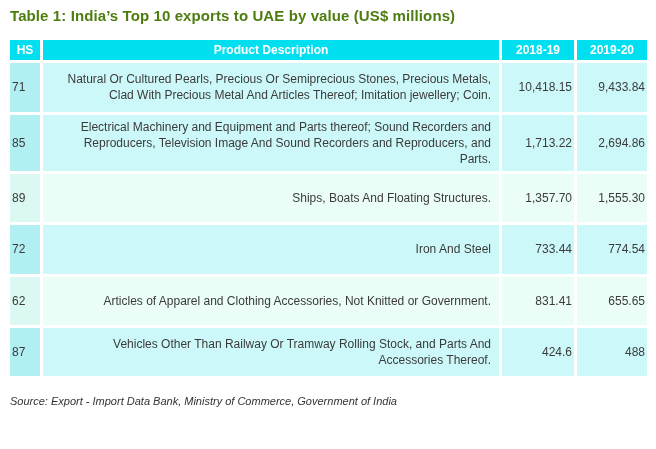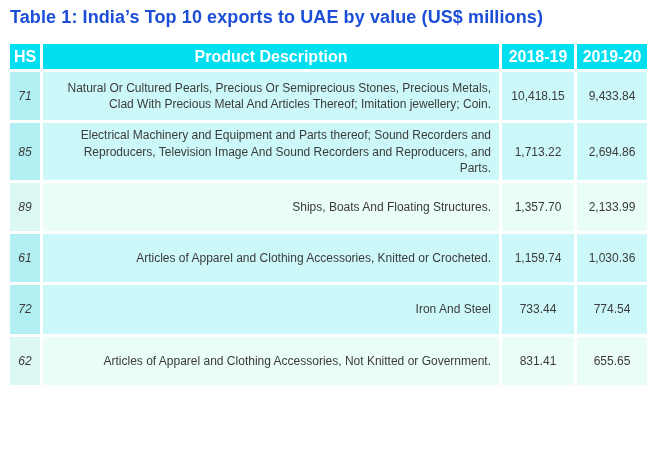--- a/index.html
+++ b/index.html
@@ -13,41 +13,41 @@
   }
   *{box-sizing:border-box;}
   html,body{margin:0;padding:0;}
   body{
     width:656px;height:449px;background:#ffffff;
     font-family:"Liberation Sans",sans-serif;color:var(--body-text);
     overflow:hidden;
   }
   .page{padding:7px 6px 0 10px;}
   .title{
-    font-size:18px;font-weight:bold;color:#1d4ed8;
+    font-size:15px;font-weight:bold;color:#4d7c0f;
     margin:0 0 13px 0;letter-spacing:0.1px;
   }
   table.data-table{
     border-collapse:separate;border-spacing:3px;
     width:643px;table-layout:fixed;margin-left:-3px;
   }
   col.c-hs{width:30px;}
   col.c-y1{width:72px;}
   col.c-y2{width:70px;}
   th{
     background:var(--header-bg);color:var(--header-text);
-    font-size:16px;font-weight:bold;text-align:center;
+    font-size:12px;font-weight:bold;text-align:center;
     padding:3px 2px;line-height:1.2;
   }
   td{
     font-size:12px;line-height:1.35;padding:4px 8px;
     vertical-align:middle;color:var(--body-text);
   }
-  td.hs-cell{text-align:center;padding:16px 2px;font-style:italic;}
-  td.value-cell{text-align:center;padding:4px 2px;}
+  td.hs-cell{padding:16px 2px;}
+  td.value-cell{text-align:right;padding:4px 2px;}
   td.desc-cell{text-align:right;}
   tr.row-odd td{background:var(--row-odd);}
   tr.row-odd td.hs-cell{background:var(--row-odd-hs);}
   tr.row-even td{background:var(--row-even);}
   tr.row-even td.hs-cell{background:var(--row-even-hs);}
   .footer{margin-top:15px;font-style:italic;font-size:11px;color:#333333;}
   .footer p{margin:3px 0;line-height:1.45;}
 </style>
 </head>
 <body>
@@ -80,36 +80,40 @@
         <tr class="row-odd">
     <td class="hs-cell">85</td>
     <td class="desc-cell">Electrical Machinery and Equipment and Parts thereof; Sound Recorders and Reproducers, Television Image And Sound Recorders and Reproducers, and Parts.</td>
     <td class="value-cell">1,713.22</td>
     <td class="value-cell">2,694.86</td>
   </tr>
         <tr class="row-even">
     <td class="hs-cell">89</td>
     <td class="desc-cell">Ships, Boats And Floating Structures.</td>
     <td class="value-cell">1,357.70</td>
-    <td class="value-cell">2,133.99</td>
-  </tr>
-        <tr class="row-odd">
-    <td class="hs-cell">61</td>
-    <td class="desc-cell">Articles of Apparel and Clothing Accessories, Knitted or Crocheted.</td>
-    <td class="value-cell">1,159.74</td>
-    <td class="value-cell">1,030.36</td>
+    <td class="value-cell">1,555.30</td>
   </tr>
         <tr class="row-odd">
     <td class="hs-cell">72</td>
     <td class="desc-cell">Iron And Steel</td>
     <td class="value-cell">733.44</td>
     <td class="value-cell">774.54</td>
   </tr>
         <tr class="row-even">
     <td class="hs-cell">62</td>
     <td class="desc-cell">Articles of Apparel and Clothing Accessories, Not Knitted or Government.</td>
     <td class="value-cell">831.41</td>
     <td class="value-cell">655.65</td>
   </tr>
+        <tr class="row-odd">
+    <td class="hs-cell">87</td>
+    <td class="desc-cell">Vehicles Other Than Railway Or Tramway Rolling Stock, and Parts And Accessories Thereof.</td>
+    <td class="value-cell">424.6</td>
+    <td class="value-cell">488</td>
+  </tr>
       </tbody>
   </table>
 
+  <div class="footer">
+    <p>Source: Export - Import Data Bank, Ministry of Commerce, Government of India</p>
+
+  </div>
 </div>
 
 </body></html>

